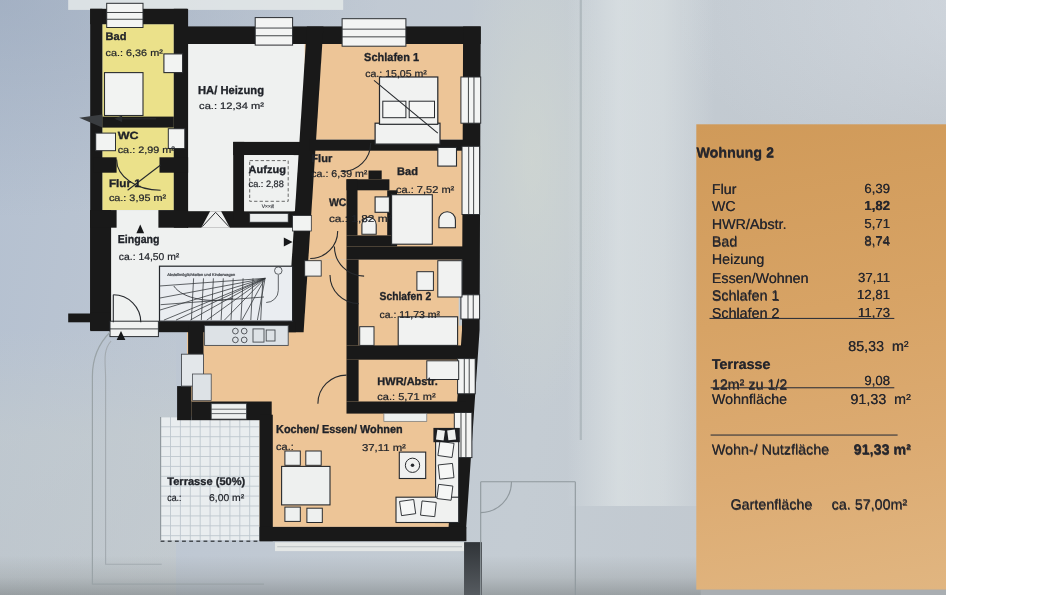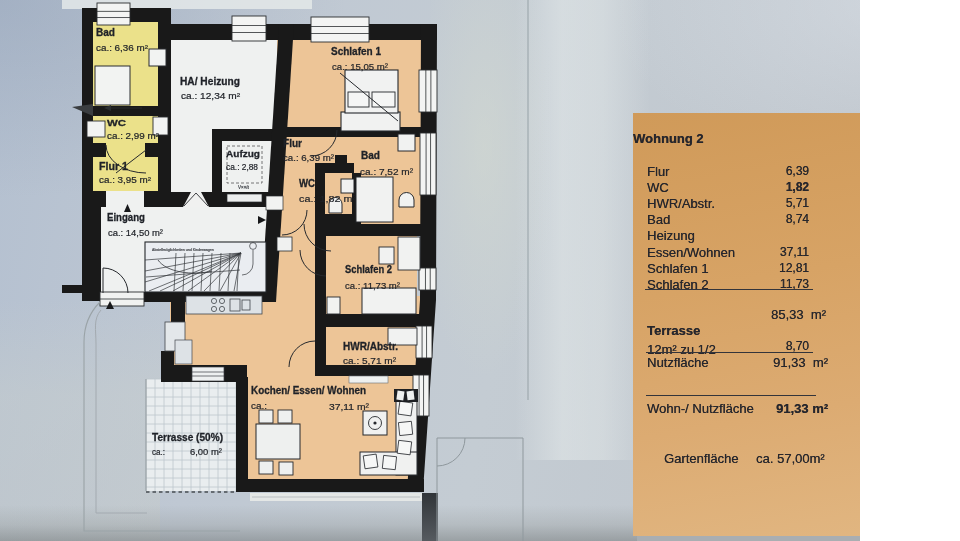--- a/index.html
+++ b/index.html
@@ -268,21 +268,21 @@
     <div class="row" style="left:647px;top:244.5px;font-weight:normal">Essen/Wohnen</div>
     <div class="num" style="left:749px;top:244.5px;font-weight:normal">37,11</div>
     <div class="row" style="left:647px;top:260.6px;font-weight:normal">Schlafen 1</div>
     <div class="num" style="left:749px;top:260.6px;font-weight:normal">12,81</div>
     <div class="row" style="left:647px;top:276.7px;font-weight:normal">Schlafen 2</div>
     <div class="num" style="left:749px;top:276.7px;font-weight:normal">11,73</div>
     <div class="row" style="left:645px;top:288px;width:168px;border-bottom:1.4px solid #33343a;height:1px"></div>
     <div class="row" style="left:771px;top:307px;">85,33&nbsp; m²</div>
     <div class="row" style="left:647px;top:323px;font-weight:bold">Terrasse</div>
     <div class="row" style="left:647px;top:342px;font-weight:normal">12m² zu 1/2</div>
-    <div class="num" style="left:749px;top:339px;font-weight:normal">8,70</div>
+    <div class="num" style="left:749px;top:339px;font-weight:normal">9,08</div>
     <div class="row" style="left:646px;top:351px;width:167px;border-bottom:1.4px solid #33343a;height:1px"></div>
-    <div class="row" style="left:647px;top:355px;font-weight:normal">Nutzfläche</div>
+    <div class="row" style="left:647px;top:355px;font-weight:normal">Wohnfläche</div>
     <div class="row" style="left:773px;top:355px;">91,33&nbsp; m²</div>
     <div class="row" style="left:646px;top:394px;width:170px;border-bottom:1.5px solid #33343a;height:1px"></div>
     <div class="row" style="left:647px;top:401px;font-weight:normal">Wohn-/ Nutzfläche</div>
     <div class="row" style="left:776px;top:401px;font-weight:bold">91,33 <span style="font-weight:bold">m²</span></div>
     <div class="row" style="left:664px;top:451px;font-weight:normal">Gartenfläche</div>
     <div class="row" style="left:756px;top:451px;">ca. 57,00m²</div>
   </div>
 </body></html>

